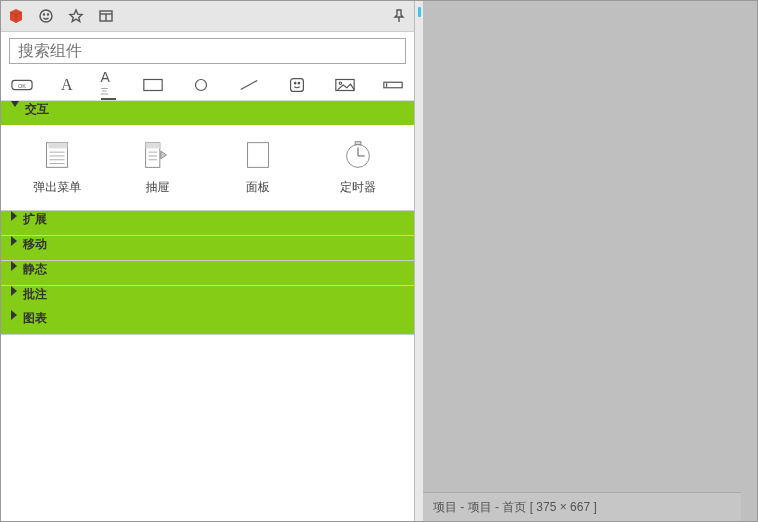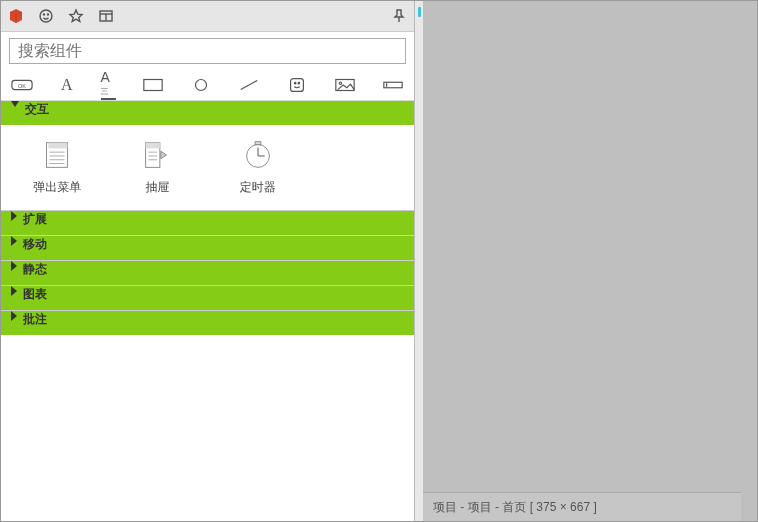--- a/index.html
+++ b/index.html
@@ -158,20 +158,28 @@
                 <path d="M24 12 L30 16 L24 20 Z" fill="#ccc" stroke="#888"></path>
               </svg>
             </span>
           <span class="lbl">抽屉</span>
         </div>
 
 
 
 
 
+        <div class="cell">
+          <span class="glyph">
+              <svg viewBox="0 0 40 32">
+                <rect x="9" y="3" width="22" height="26" fill="#fff" stroke="#888"></rect>
+              </svg>
+            </span>
+          <span class="lbl">面板</span>
+        </div>
 
         <div class="cell">
           <span class="glyph">
               <svg viewBox="0 0 40 32">
                 <circle cx="20" cy="17" r="12" fill="#fff" stroke="#888"></circle>
                 <line x1="20" y1="17" x2="20" y2="8" stroke="#888" stroke-width="1.5"></line>
                 <line x1="20" y1="17" x2="27" y2="17" stroke="#888" stroke-width="1.5"></line>
                 <rect x="17" y="2" width="6" height="3" fill="#ddd" stroke="#888"></rect>
               </svg>
             </span>
@@ -192,30 +200,30 @@
         <span class="tri"></span>
         <span>移动</span>
       </div>
     </div>
     <div class="section">
       <div class="sec-head collapsed">
         <span class="tri"></span>
         <span>静态</span>
       </div>
     </div>
+    <div class="section" style="border-bottom:none">
+      <div class="sec-head collapsed">
+        <span class="tri"></span>
+        <span>批注</span>
+      </div>
+    </div>
     <div class="section">
       <div class="sec-head collapsed">
         <span class="tri"></span>
         <span>图表</span>
-      </div>
-    </div>
-    <div class="section" style="border-bottom:none">
-      <div class="sec-head collapsed">
-        <span class="tri"></span>
-        <span>批注</span>
       </div>
     </div>
 
   </div>
 
   <div class="divider"></div>
 
   <div class="right">
     <div class="footer">
       <span>项目 - 项目 - 首页 [ 375 × 667 ]</span>

